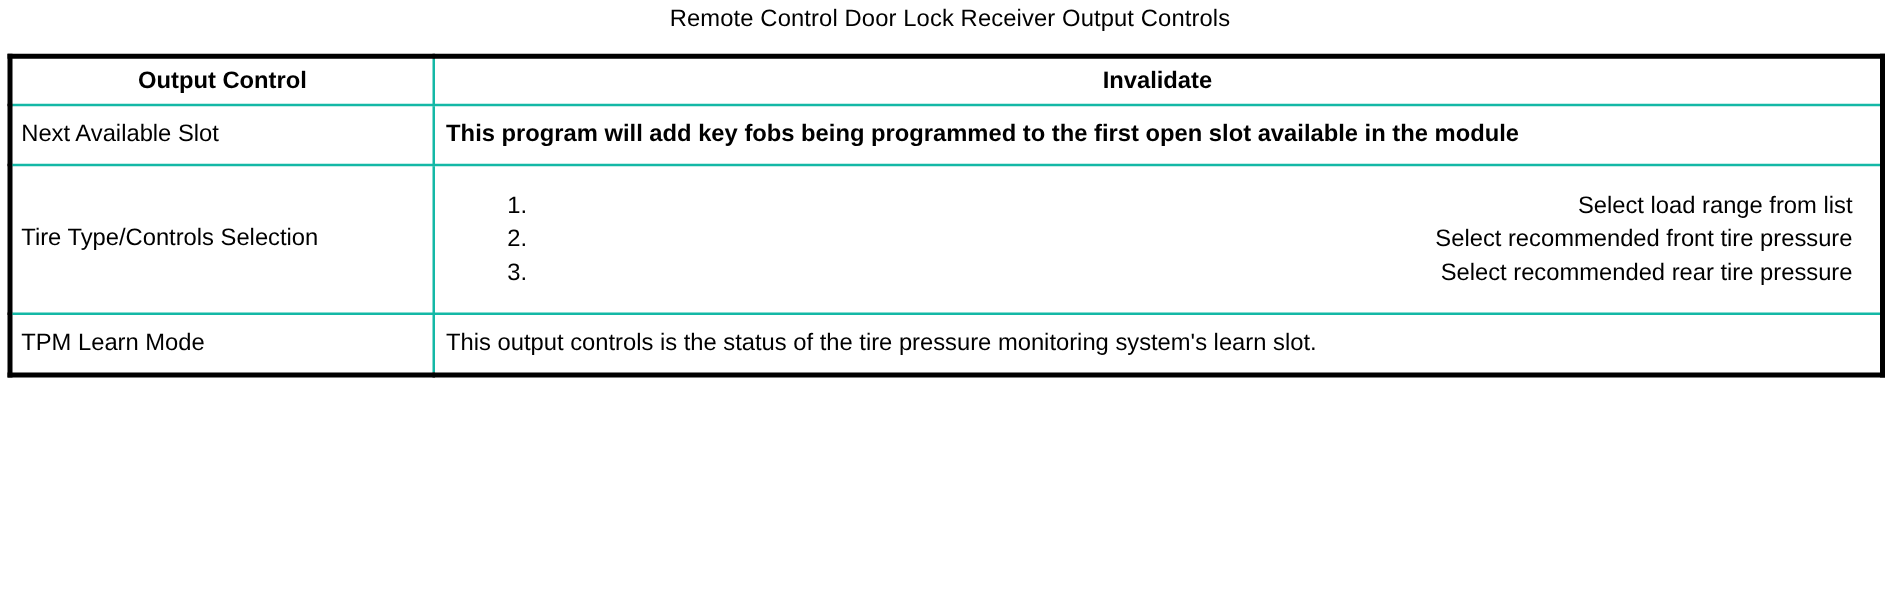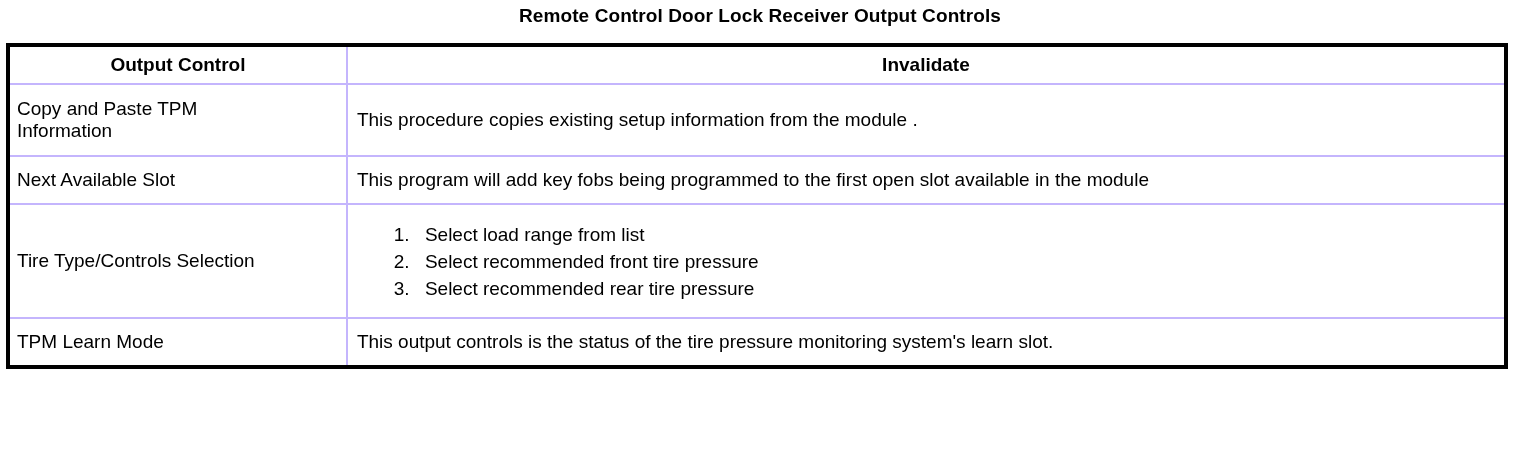--- a/index.html
+++ b/index.html
@@ -16,21 +16,21 @@
   }
   .page {
     position: relative;
     width: 1520px;
     height: 474px;
     box-sizing: border-box;
   }
   .doc-title {
     text-align: center;
     font-size: 19px;
-    font-weight: bold;
+    font-weight: normal;
     line-height: 1;
     padding-top: 6px;
     letter-spacing: 0.1px;
   }
   .table-wrap {
     position: absolute;
     left: 6px;
     top: 43px;
     width: 1504px;
   }
@@ -38,21 +38,21 @@
     border-collapse: collapse;
     width: 1502px;
     table-layout: fixed;
     border: 4px solid #000;
   }
   table.grid col.c1 { width: 338px; }
   table.grid col.c2 { width: 1156px; }
 
   table.grid th,
   table.grid td {
-    border: 2px solid #c4b5fd;
+    border: 2px solid #14b8a6;
     vertical-align: middle;
     font-size: 19px;
     line-height: 1.16;
     padding: 2px 0;
   }
   table.grid thead th {
     text-align: center;
     font-weight: bold;
     height: 34px;
     padding: 1px 4px;
@@ -70,28 +70,29 @@
   }
   td.ctrl .cell-lines,
   td.desc .cell-lines {
     display: block;
     white-space: pre-line;
   }
   
   tr.r-1 td { height: 66px; }
   tr.r-2 td { height: 42px; }
   tr.r-3 td { height: 62px; }
-  tr.r-4 td { height: 42px; }
+  tr.r-4 td { height: 42px; font-weight: bold; }
   tr.r-5 td { height: 108px; }
   tr.r-6 td { height: 42px; }
 
   ol.steps {
-    margin: 4px;
+    margin: 16px;
     padding: 0 0 0 54px;
     list-style: decimal;
+    text-align: right;
   }
   ol.steps li {
     font-size: 19px;
     line-height: 1.0;
     padding: 4px 0 4px 10px;
     margin: 0;
   }
   ol.steps li::marker {
     font-size: 19px;
   }
@@ -110,29 +111,20 @@
         <col class="c2">
       </colgroup>
       <thead>
         <tr>
           <th>Output Control</th>
           <th>Invalidate</th>
         </tr>
       </thead>
       <tbody>
 
-        <tr class="r-1">
-          <td class="ctrl">
-            <span class="cell-lines">Copy and Paste TPM
-Information</span>
-          </td>
-          <td class="desc">
-            <span class="cell-lines">This procedure copies existing setup information from the module .</span>
-          </td>
-        </tr>
 
 
 
         <tr class="r-4">
           <td class="ctrl">
             <span class="cell-lines">Next Available Slot</span>
           </td>
           <td class="desc">
             <span class="cell-lines">This program will add key fobs being programmed to the first open slot available in the module</span>
           </td>

